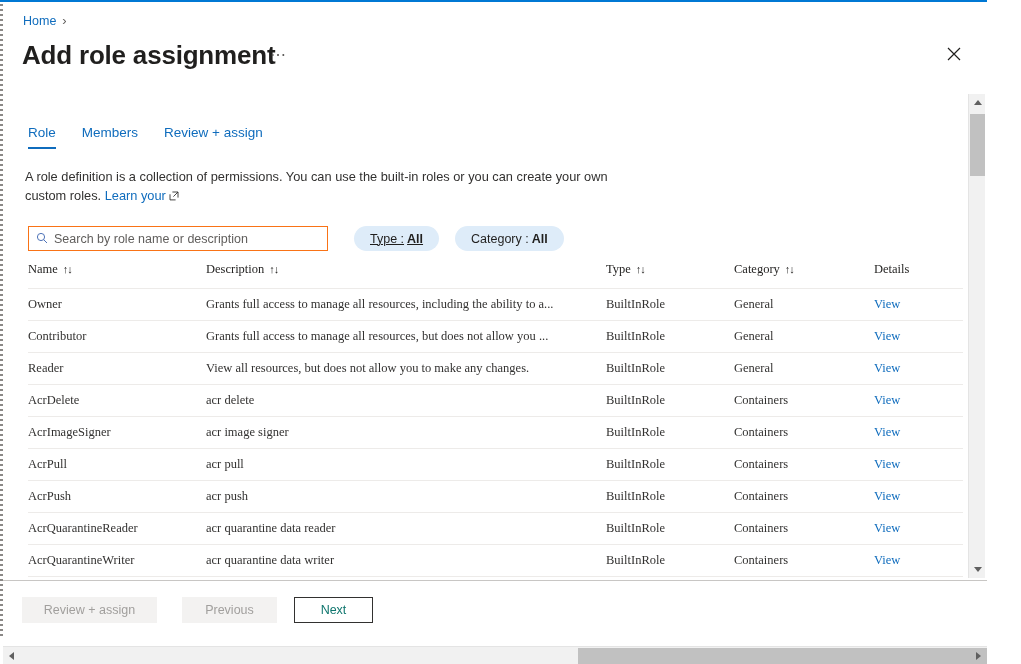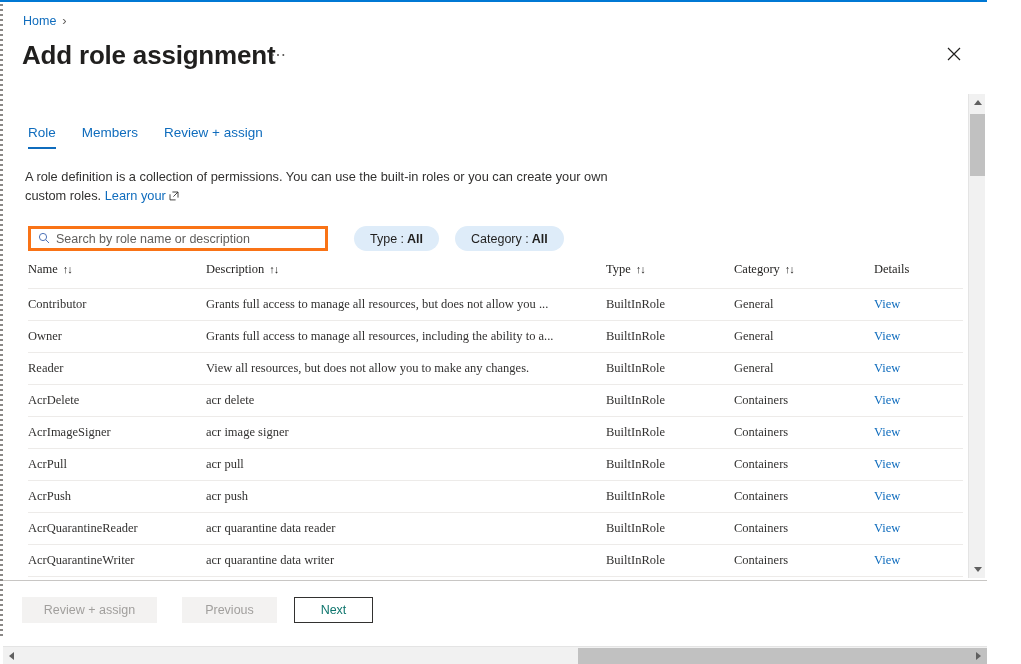--- a/index.html
+++ b/index.html
@@ -140,21 +140,21 @@
     left: 28px;
     top: 224px;
     display: flex;
     align-items: center;
     gap: 0;
   }
 
   .search-box {
     width: 300px;
     height: 25px;
-    border: 3px solid #f97316;
+    border: 1px solid #f97316;
     background: #ffffff;
     display: flex;
     align-items: center;
     padding: 0 7px;
     gap: 6px;
   }
   .search-box input {
     border: none;
     outline: none;
     flex: 1;
@@ -171,21 +171,21 @@
     background: #deecf9;
     display: flex;
     align-items: center;
     padding: 0 16px;
     font-size: 12.5px;
     color: #201f1e;
     cursor: pointer;
     white-space: nowrap;
   }
   .pill b { font-weight: 700; margin-left: 3px; }
-  #pill-type { margin-left: 26px; }
+  #pill-type { margin-left: 26px; text-decoration: underline; }
   #pill-category { margin-left: 16px; }
 
   
   .table-wrap {
     position: absolute;
     left: 28px;
     top: 260px;
     width: 935px;
   }
   table {
@@ -411,29 +411,29 @@
           <th class="col-category">
             <span>Category</span><span class="sort-arrows">↑↓</span>
           </th>
           <th class="col-details">
             <span>Details</span>
           </th>
         </tr>
       </thead>
       <tbody>
         <tr>
+          <td>Owner</td>
+          <td>Grants full access to manage all resources, including the ability to a...</td>
+          <td>BuiltInRole</td>
+          <td>General</td>
+          <td class="view-link">View</td>
+        </tr>
+        <tr>
           <td>Contributor</td>
           <td>Grants full access to manage all resources, but does not allow you ...</td>
-          <td>BuiltInRole</td>
-          <td>General</td>
-          <td class="view-link">View</td>
-        </tr>
-        <tr>
-          <td>Owner</td>
-          <td>Grants full access to manage all resources, including the ability to a...</td>
           <td>BuiltInRole</td>
           <td>General</td>
           <td class="view-link">View</td>
         </tr>
         <tr>
           <td>Reader</td>
           <td>View all resources, but does not allow you to make any changes.</td>
           <td>BuiltInRole</td>
           <td>General</td>
           <td class="view-link">View</td>

